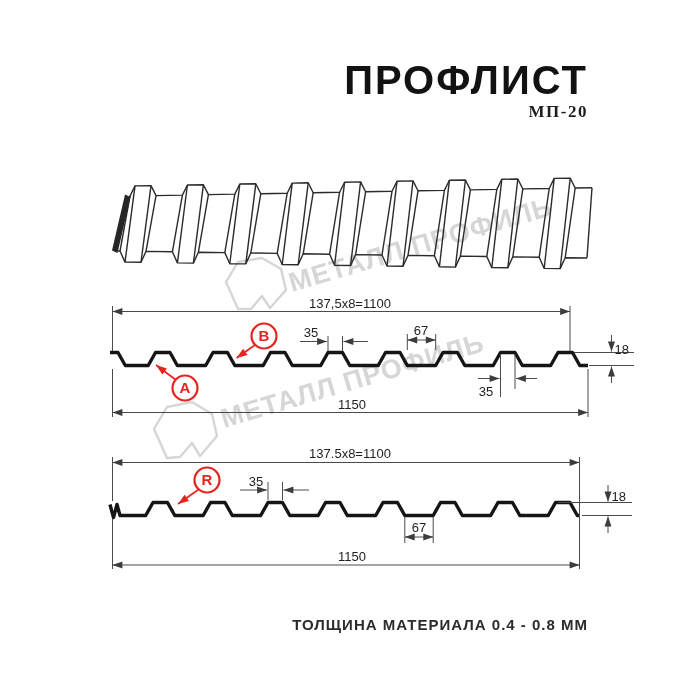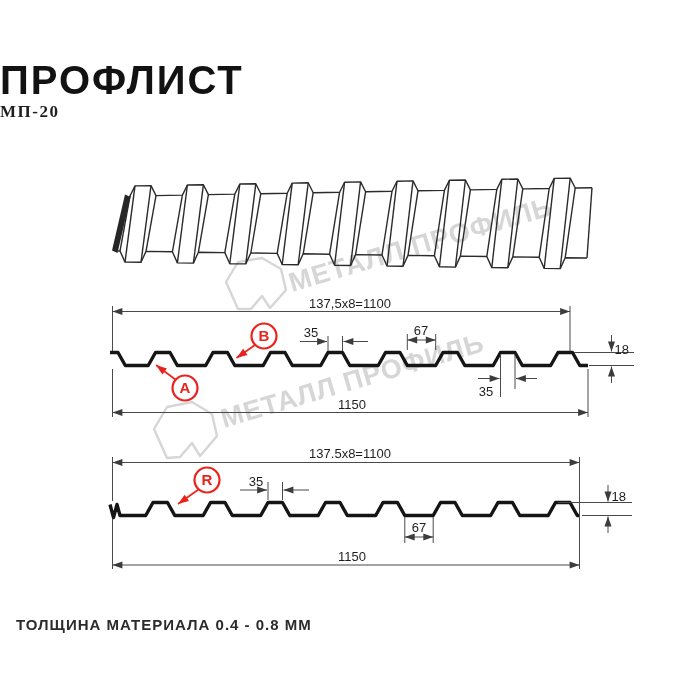--- a/index.html
+++ b/index.html
@@ -1,25 +1,25 @@
 <!DOCTYPE html>
 <html><head>
 <meta charset="utf-8">
 <style>
   html,body{margin:0;padding:0;}
   body{
     width:700px;height:700px;position:relative;background:#ffffff;
     font-family:"Liberation Sans", sans-serif;overflow:hidden;
   }
   .hdr{
-    position:absolute;left:0;width:588px;text-align:left;color:#121212;
+    position:absolute;left:0;width:588px;text-align:right;color:#121212;
   }
   #title{top:58px;font-size:40px;font-weight:800;letter-spacing:2px;}
   #subtitle{top:102px;font-size:17px;font-weight:700;letter-spacing:1.5px;color:#1e1e1e;font-family:Liberation Serif, serif;}
-  #footer{top:616px;font-size:15px;font-weight:700;letter-spacing:1px;color:#2b2b2b;padding-left:16px;}
+  #footer{top:616px;font-size:15px;font-weight:700;letter-spacing:1px;color:#2b2b2b;}
   svg{position:absolute;left:0;top:0;}
   .dim{stroke:#4a4a4a;stroke-width:1;fill:none;}
   .thin{stroke:#4a4a4a;stroke-width:1;fill:none;}
   .dt{font-size:13px;fill:#1f1f1f;}
   .prof{stroke:#151515;stroke-width:3.4;fill:none;stroke-linejoin:round;}
   .p3d{stroke:#2b2b2b;stroke-width:1.4;fill:none;stroke-linejoin:round;}
   .red{stroke:#e8231d;stroke-width:1.6;fill:none;}
   .redc{stroke:#e8231d;stroke-width:2.2;fill:none;}
   .rl{font-size:15px;font-weight:700;fill:#e8231d;}
   .wm-t{font-size:27px;font-weight:700;letter-spacing:1px;fill:#d6d6d6;}

